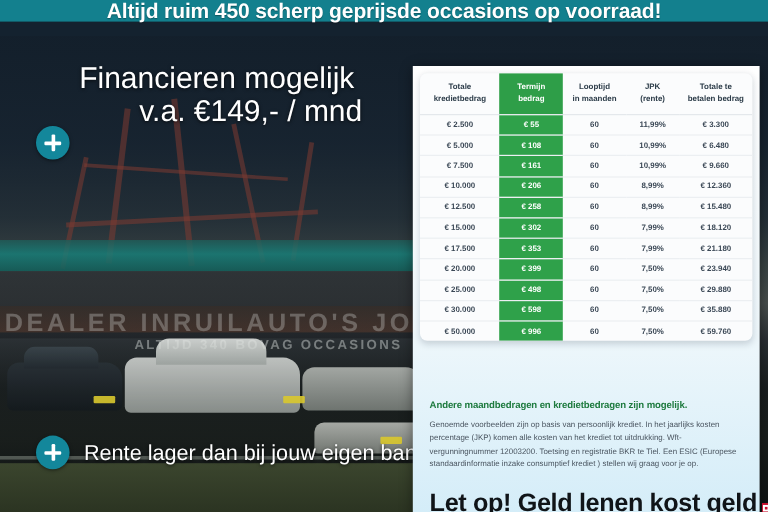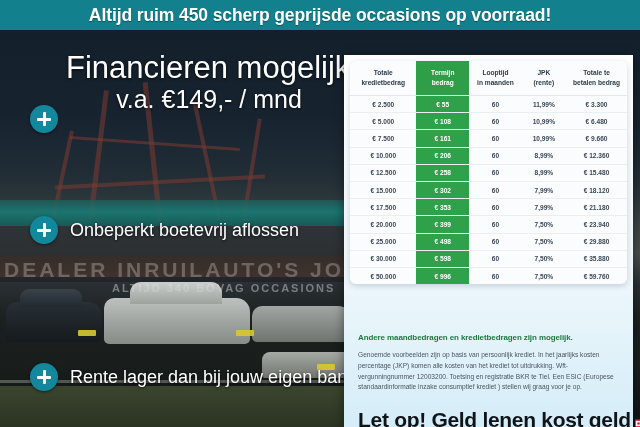--- a/index.html
+++ b/index.html
@@ -130,21 +130,21 @@
     letter-spacing: 1px;
     white-space: nowrap;
     font-family: "Liberation Sans", sans-serif;
   }
   .ghost-johan { left: 4px;  top: 228px; font-size: 21px; letter-spacing: 3px; }
   .ghost-bovag { left: 112px; top: 252px; font-size: 11px; letter-spacing: 2px;
                  color: rgba(232,235,233,0.42); }
 
   
   .banner {
-    position: absolute; left: 0; top: 0; width: 640px; height: 30px;
+    position: absolute; left: 0; top: 0; width: 640px; height: 18px;
     background: #13808e;
     display: flex; align-items: center; justify-content: center;
   }
   .banner-text {
     color: #ffffff;
     font-size: 17.5px;
     font-weight: 700;
     letter-spacing: -0.1px;
     text-shadow: 0 1px 1px rgba(0,0,0,.35);
     white-space: nowrap;
@@ -153,21 +153,21 @@
   
   .left {
     position: absolute; left: 0; top: 30px; width: 352px; height: 397px;
   }
   .headline {
     position: absolute; left: 66px; top: 22px; width: 286px;
     color: #ffffff;
     text-shadow: 0 1px 3px rgba(0,0,0,.75);
   }
   .headline .l1 {
-    font-size: 31px; font-weight: 400; line-height: 1.06; white-space: nowrap;
+    font-size: 25px; font-weight: 400; line-height: 1.06; white-space: nowrap;
   }
   .headline .l2 {
     font-size: 25px; font-weight: 400; line-height: 1.18;
     text-align: center; white-space: nowrap;
   }
   .bullet {
     position: absolute; left: 30px; display: flex; align-items: center; gap: 12px;
   }
   .b1 { top: 75px; }
   .b2 { top: 186px; }
@@ -306,24 +306,20 @@
 
     <div class="headline">
       <div class="l1">Financieren mogelijk</div>
       <div class="l2">v.a. €149,- / mnd</div>
     </div>
 
     <div class="bullet b1">
       <span class="plus"></span>
     </div>
 
-    <div class="bullet b2">
-      <span class="plus"></span>
-      <span class="bullet-label">Onbeperkt boetevrij aflossen</span>
-    </div>
 
 
     <div class="bullet b4">
       <span class="plus"></span>
       <span class="bullet-label">Rente lager dan bij jouw eigen bank</span>
     </div>
 
   </div>
 
   <div class="panel">

